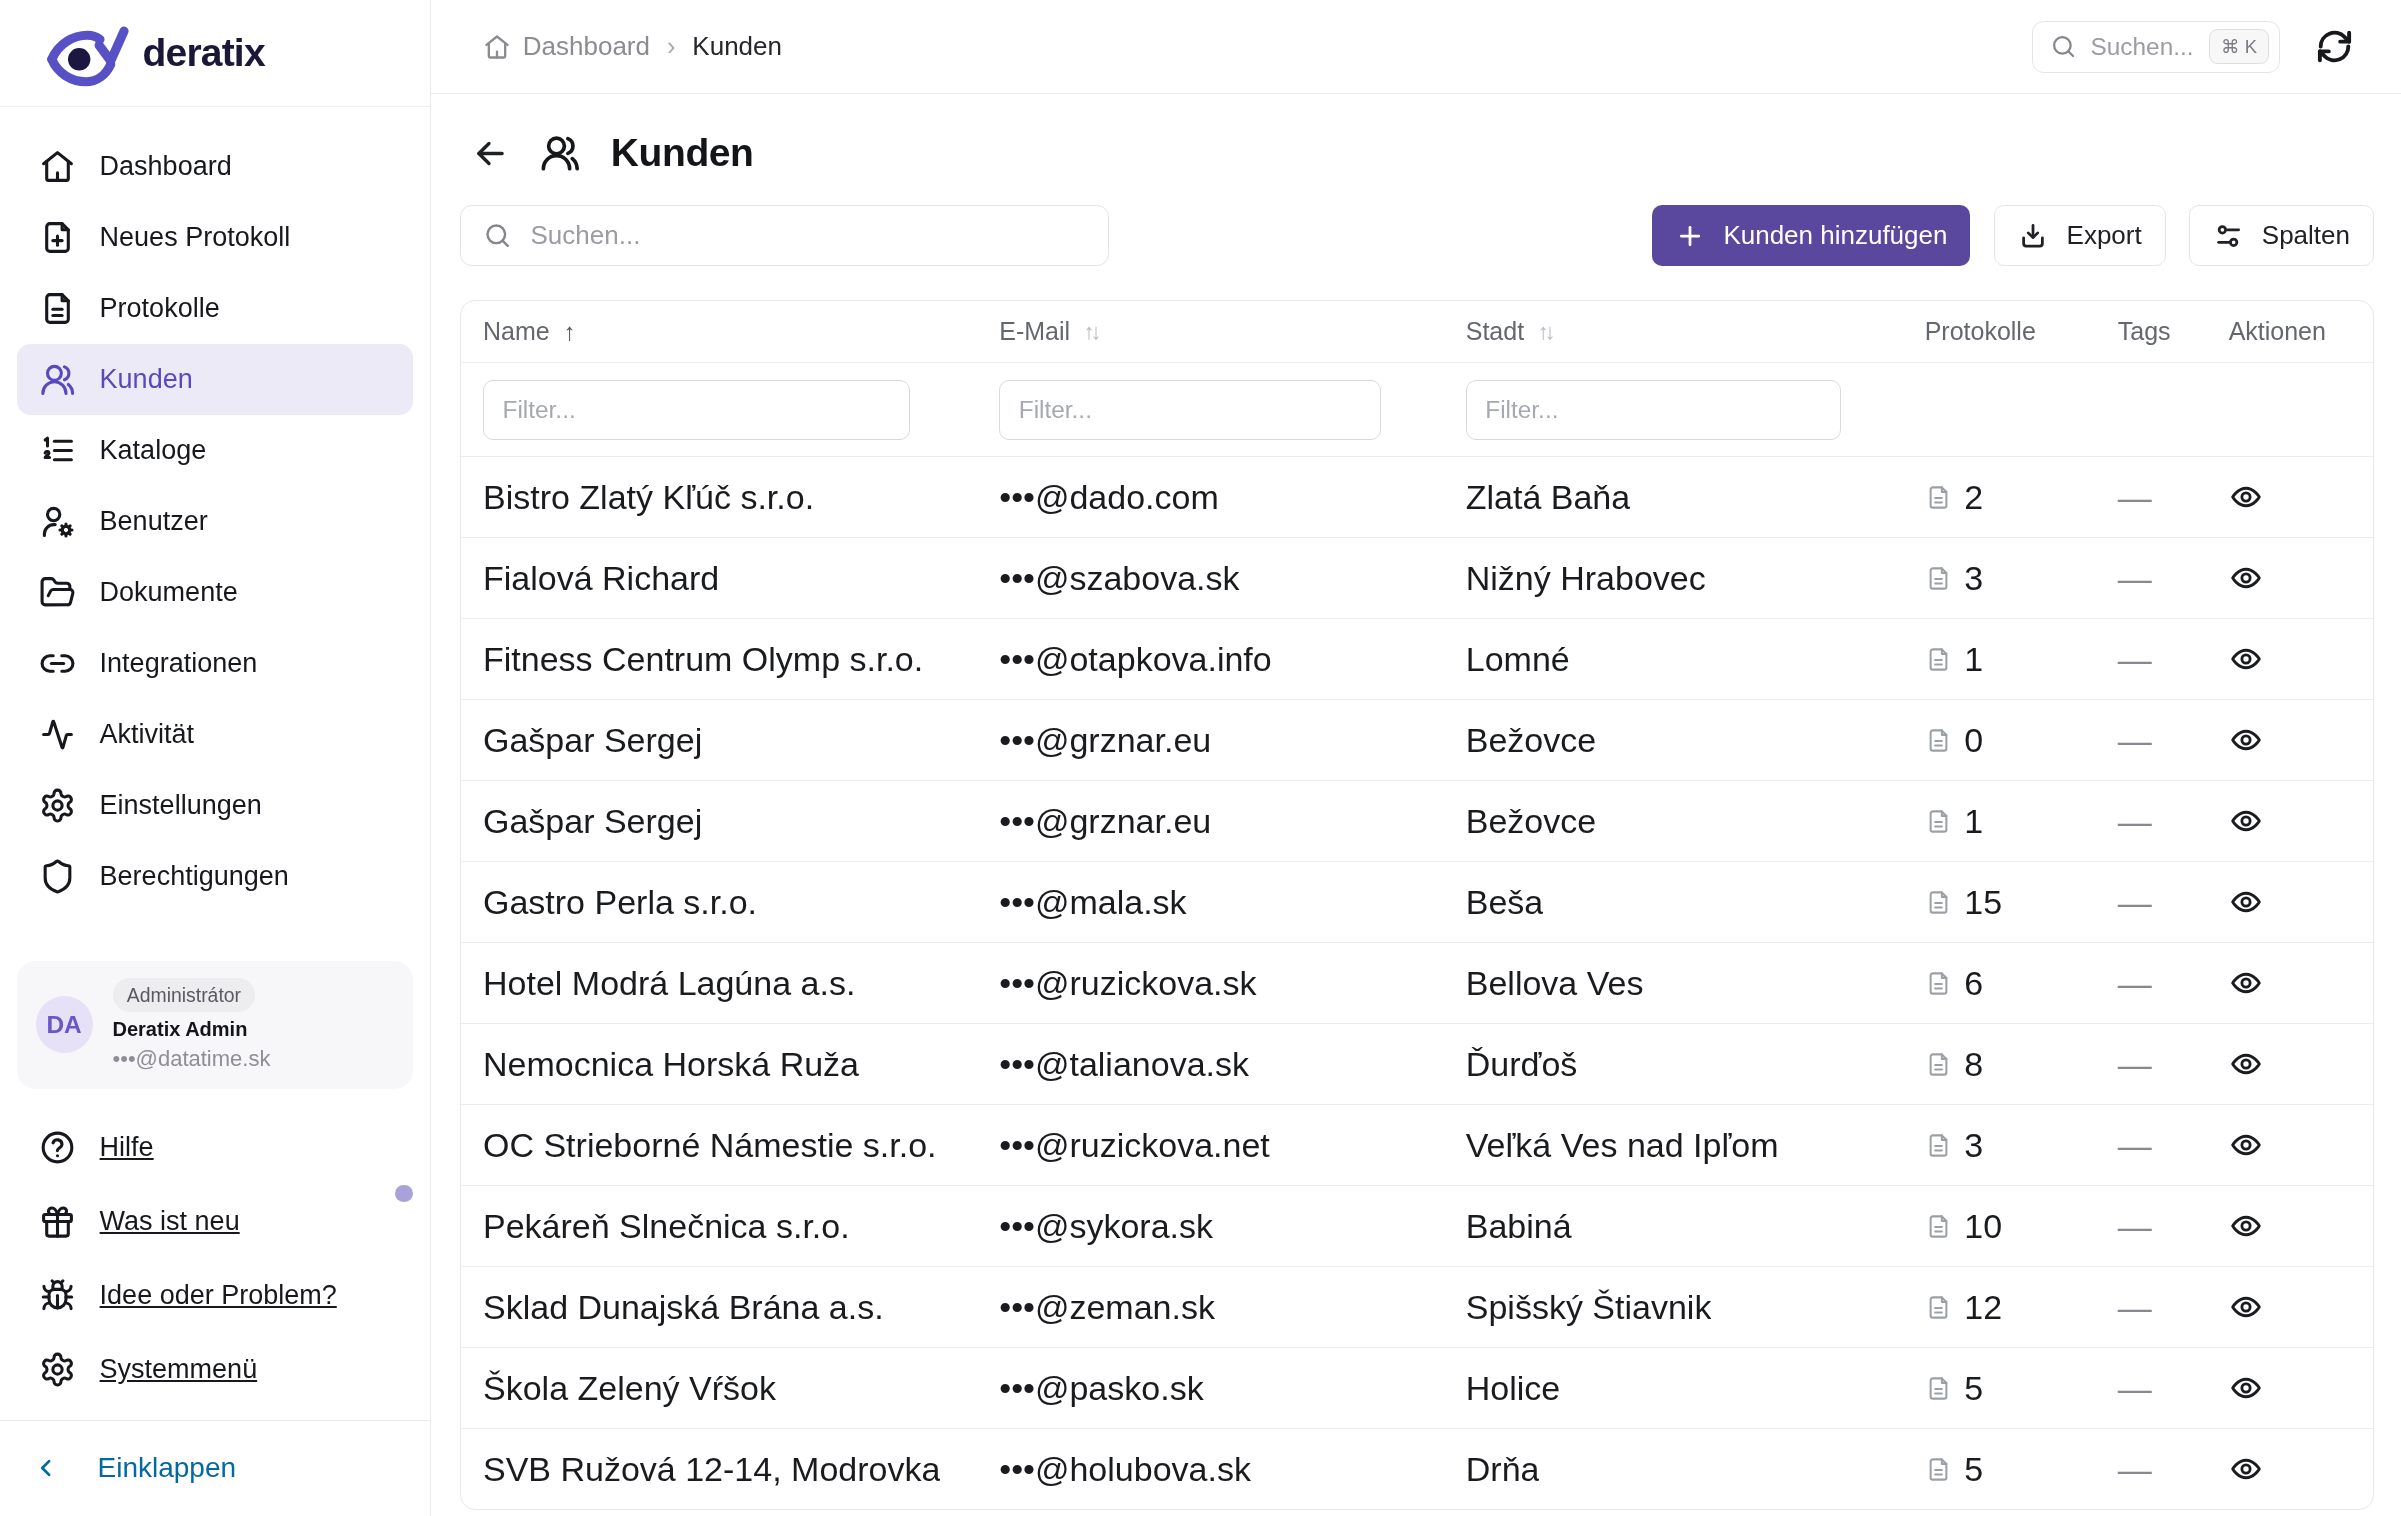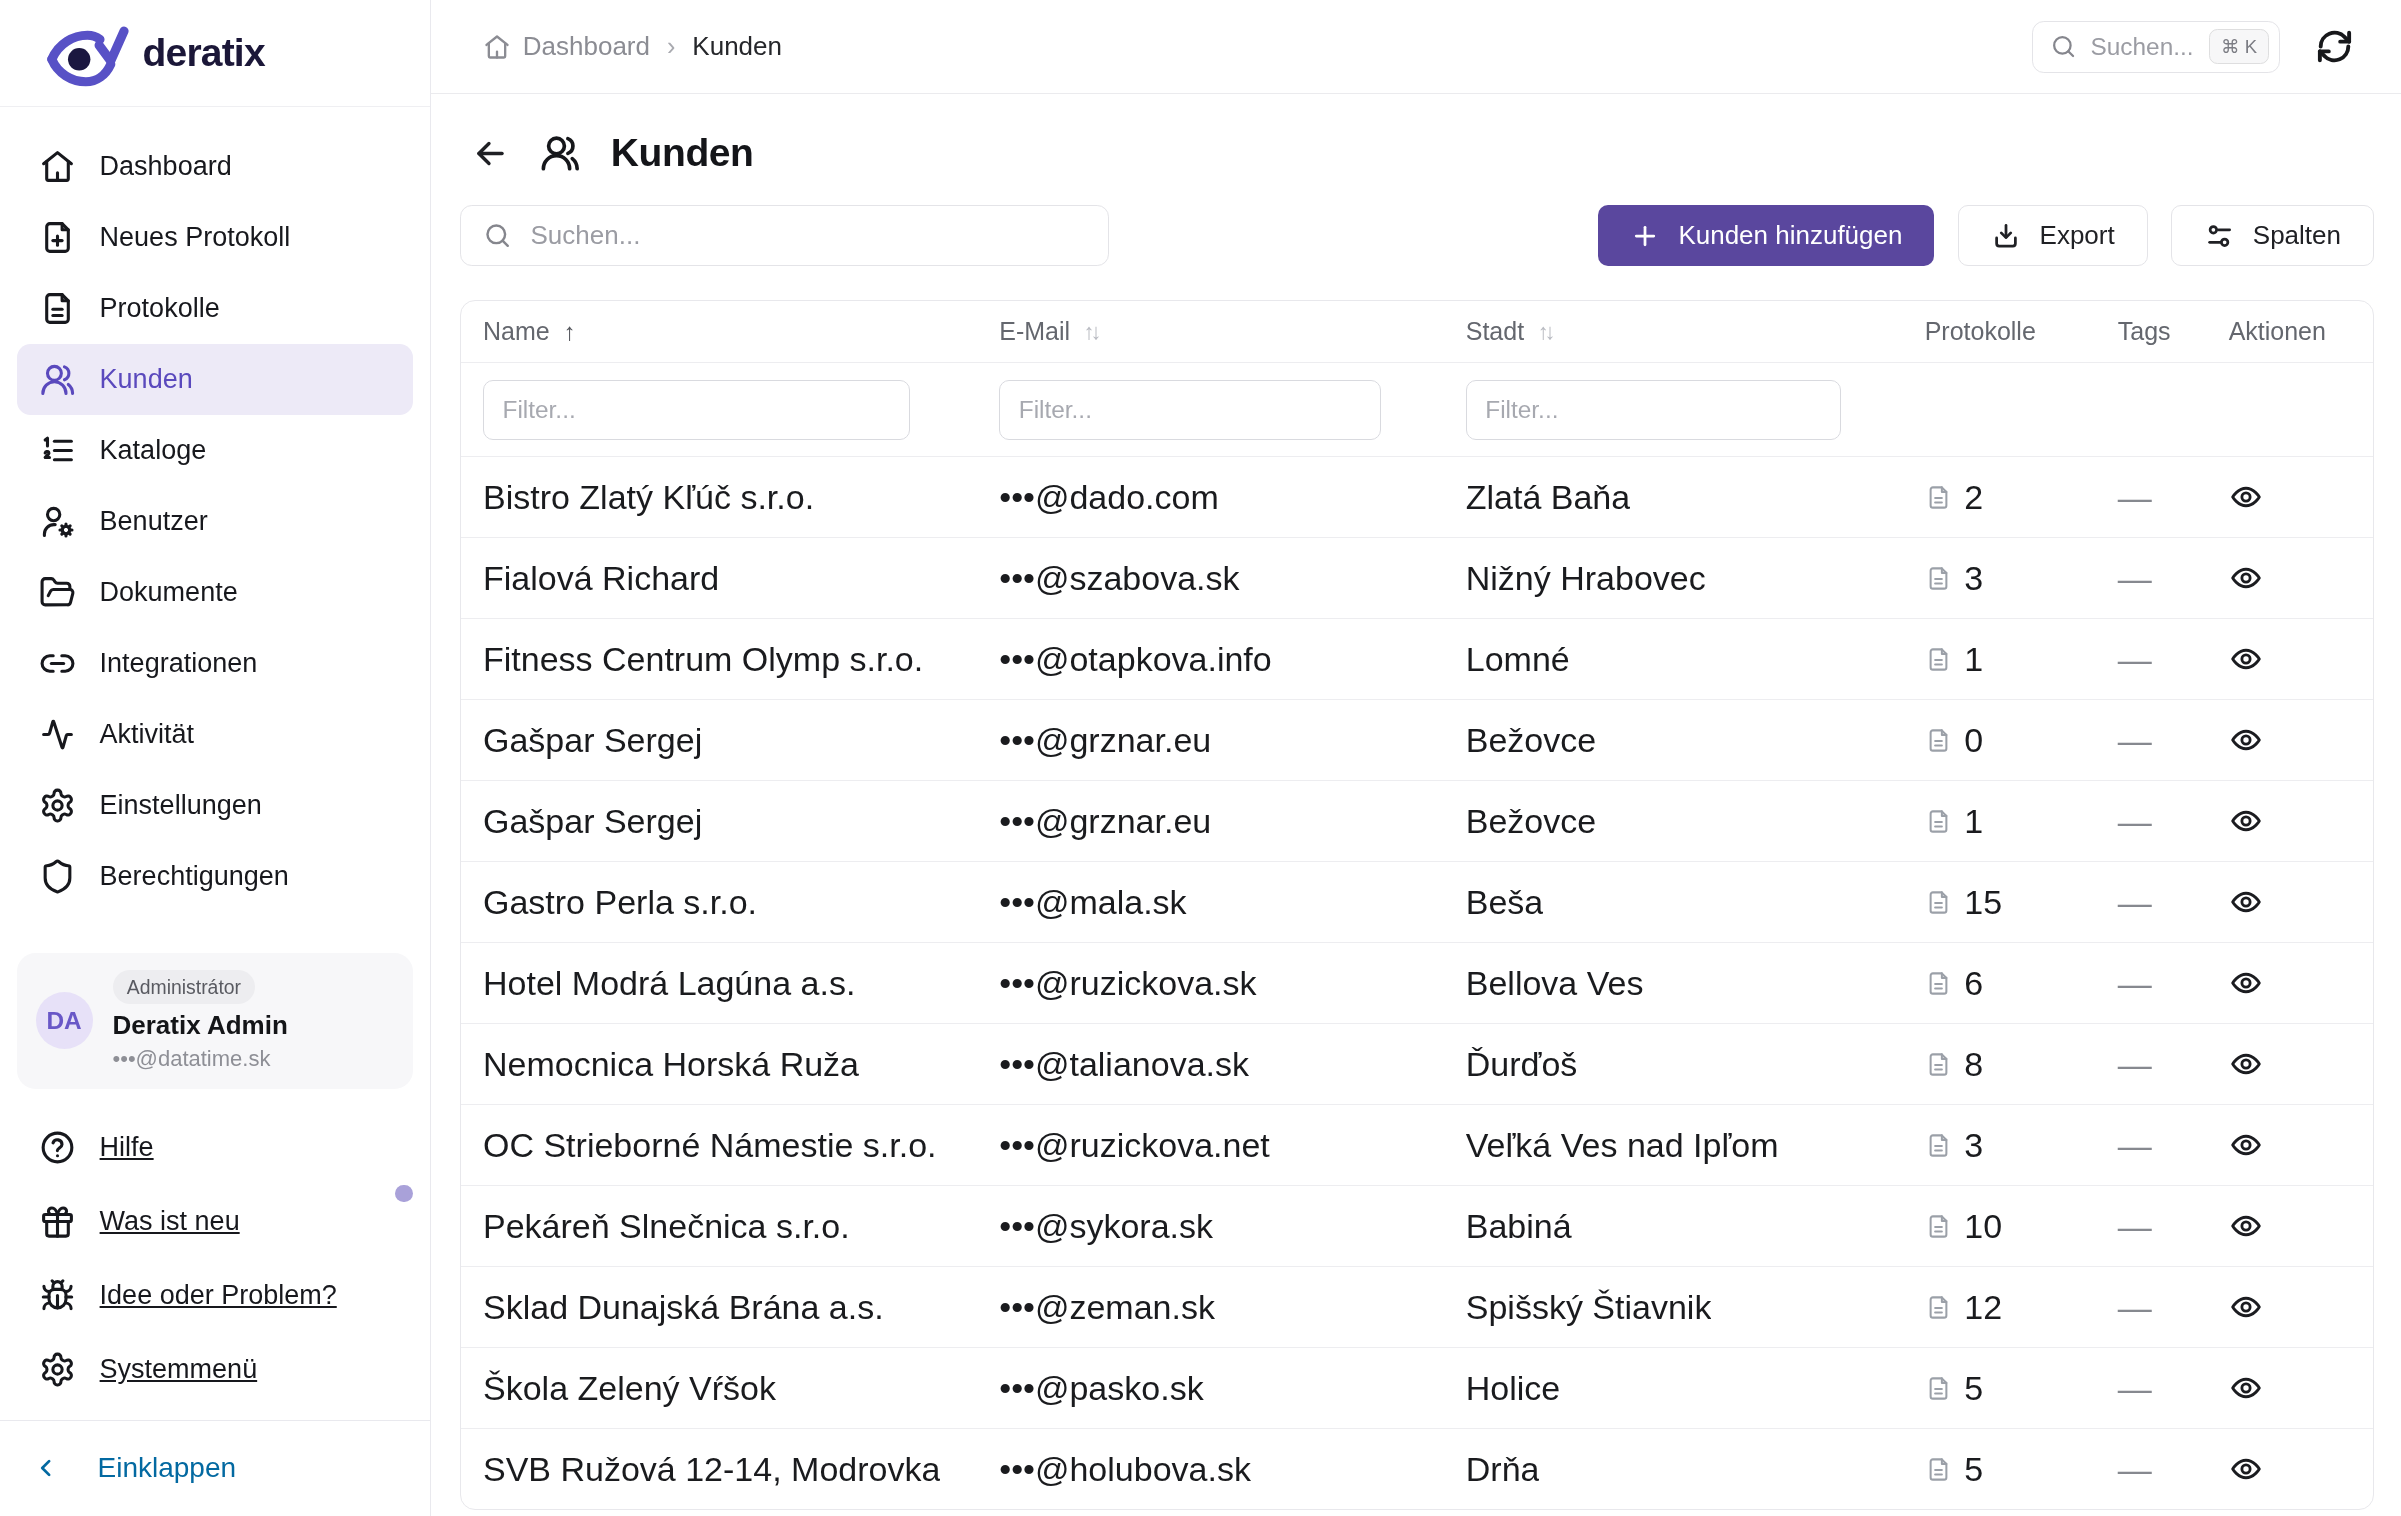--- a/index.html
+++ b/index.html
@@ -24,21 +24,21 @@
   .nav-item .ico { width:37px; height:37px; color:#17181d; }
   .nav-item.active { background:#edeaf7; color:#5a49bd; }
   .nav-item.active .ico { color:#5a49bd; }
   .dot { position:absolute; right:0px; top:0px; width:17.7px; height:17.7px; border-radius:50%; background:#a9a1d9; }
 
   .user-card { margin:0 17px 22px 17px; margin-top:auto; background:#f7f7f9; border-radius:18.5px;
     padding:17px 18.5px; display:flex; gap:20px; align-items:center; }
   .avatar { width:57px; height:57px; border-radius:50%; background:#e7e1f8; color:#6957c7;
     display:flex; align-items:center; justify-content:center; font-size:24.4px; font-weight:700; flex:0 0 auto; }
   .role-badge { display:inline-block; background:#ededf0; color:#595a61; font-size:19.4px; padding:5.9px 14.3px; border-radius:842px; }
-  .user-name { font-size:26px; font-weight:700; color:#141518; margin-top:5.9px; }
+  .user-name { font-size:20px; font-weight:700; color:#141518; margin-top:5.9px; }
   .user-email { font-size:22px; color:#8e8f96; margin-top:4.2px; }
 
   .footer-nav { padding:0 17px; }
   .footer-nav .nav-item { height:74px; font-weight:400;text-decoration:underline; }
   .collapse-row { border-top:0.8px solid #e9e9ee; margin-top:13.5px; padding:17px 17px 20px 17px; }
   .collapse-item { display:flex; align-items:center; gap:37px; height:59px; padding:0 13.5px; font-size:28px; color:#0369a1; cursor:pointer; }
   .collapse-item .ico { width:30px; height:30px; }
 
   
   .main { flex:1; display:flex; flex-direction:column; min-width:0; }
@@ -66,21 +66,21 @@
 
   .toolbar { display:flex; align-items:center; margin-top:30px; }
   .content-search { width:649px; height:61px; border:0.8px solid #e4e4e8; border-radius:11.8px;
     display:flex; align-items:center; gap:18.5px; padding:0 22px; background:#fff; }
   .content-search .ico { width:29px; height:29px; color:#85868d; }
   .content-search input { border:none; outline:none; width:100%; font-size:26px; color:#3a3b40;
     font-family:"Liberation Sans","DejaVu Sans",sans-serif; background:transparent; }
   .content-search input::placeholder { color:#9b9ca3; }
   .toolbar-actions { margin-left:auto; display:flex; gap:23.6px; }
   .btn { height:61px; display:flex; align-items:center; gap:18.5px; border-radius:10px; font-size:26px;
-    padding:0 32px; cursor:pointer; border:none; font-family:inherit; }
+    padding:0 23px; cursor:pointer; border:none; font-family:inherit; }
   .btn .ico { width:30px; height:30px; }
   .btn.primary { background:#5a479e; color:#fff; }
   .btn.secondary { background:#fff; border:0.8px solid #e4e4e8; color:#202125; }
 
   
   .table-card { margin-top:34px; border:0.8px solid #e8e8ec; border-radius:15px; background:#fff; overflow:hidden; }
   .trow { display:grid; grid-template-columns:27% 24.4% 24% 10.1% 5.8% 8.7%; align-items:center; }
   .cell { padding:0 20px 0 22px; display:flex; align-items:center; min-width:0; }
   .thead { height:61px; color:#64676e; font-size:25px; }
   .thead .cell { gap:13.5px; cursor:pointer; }

